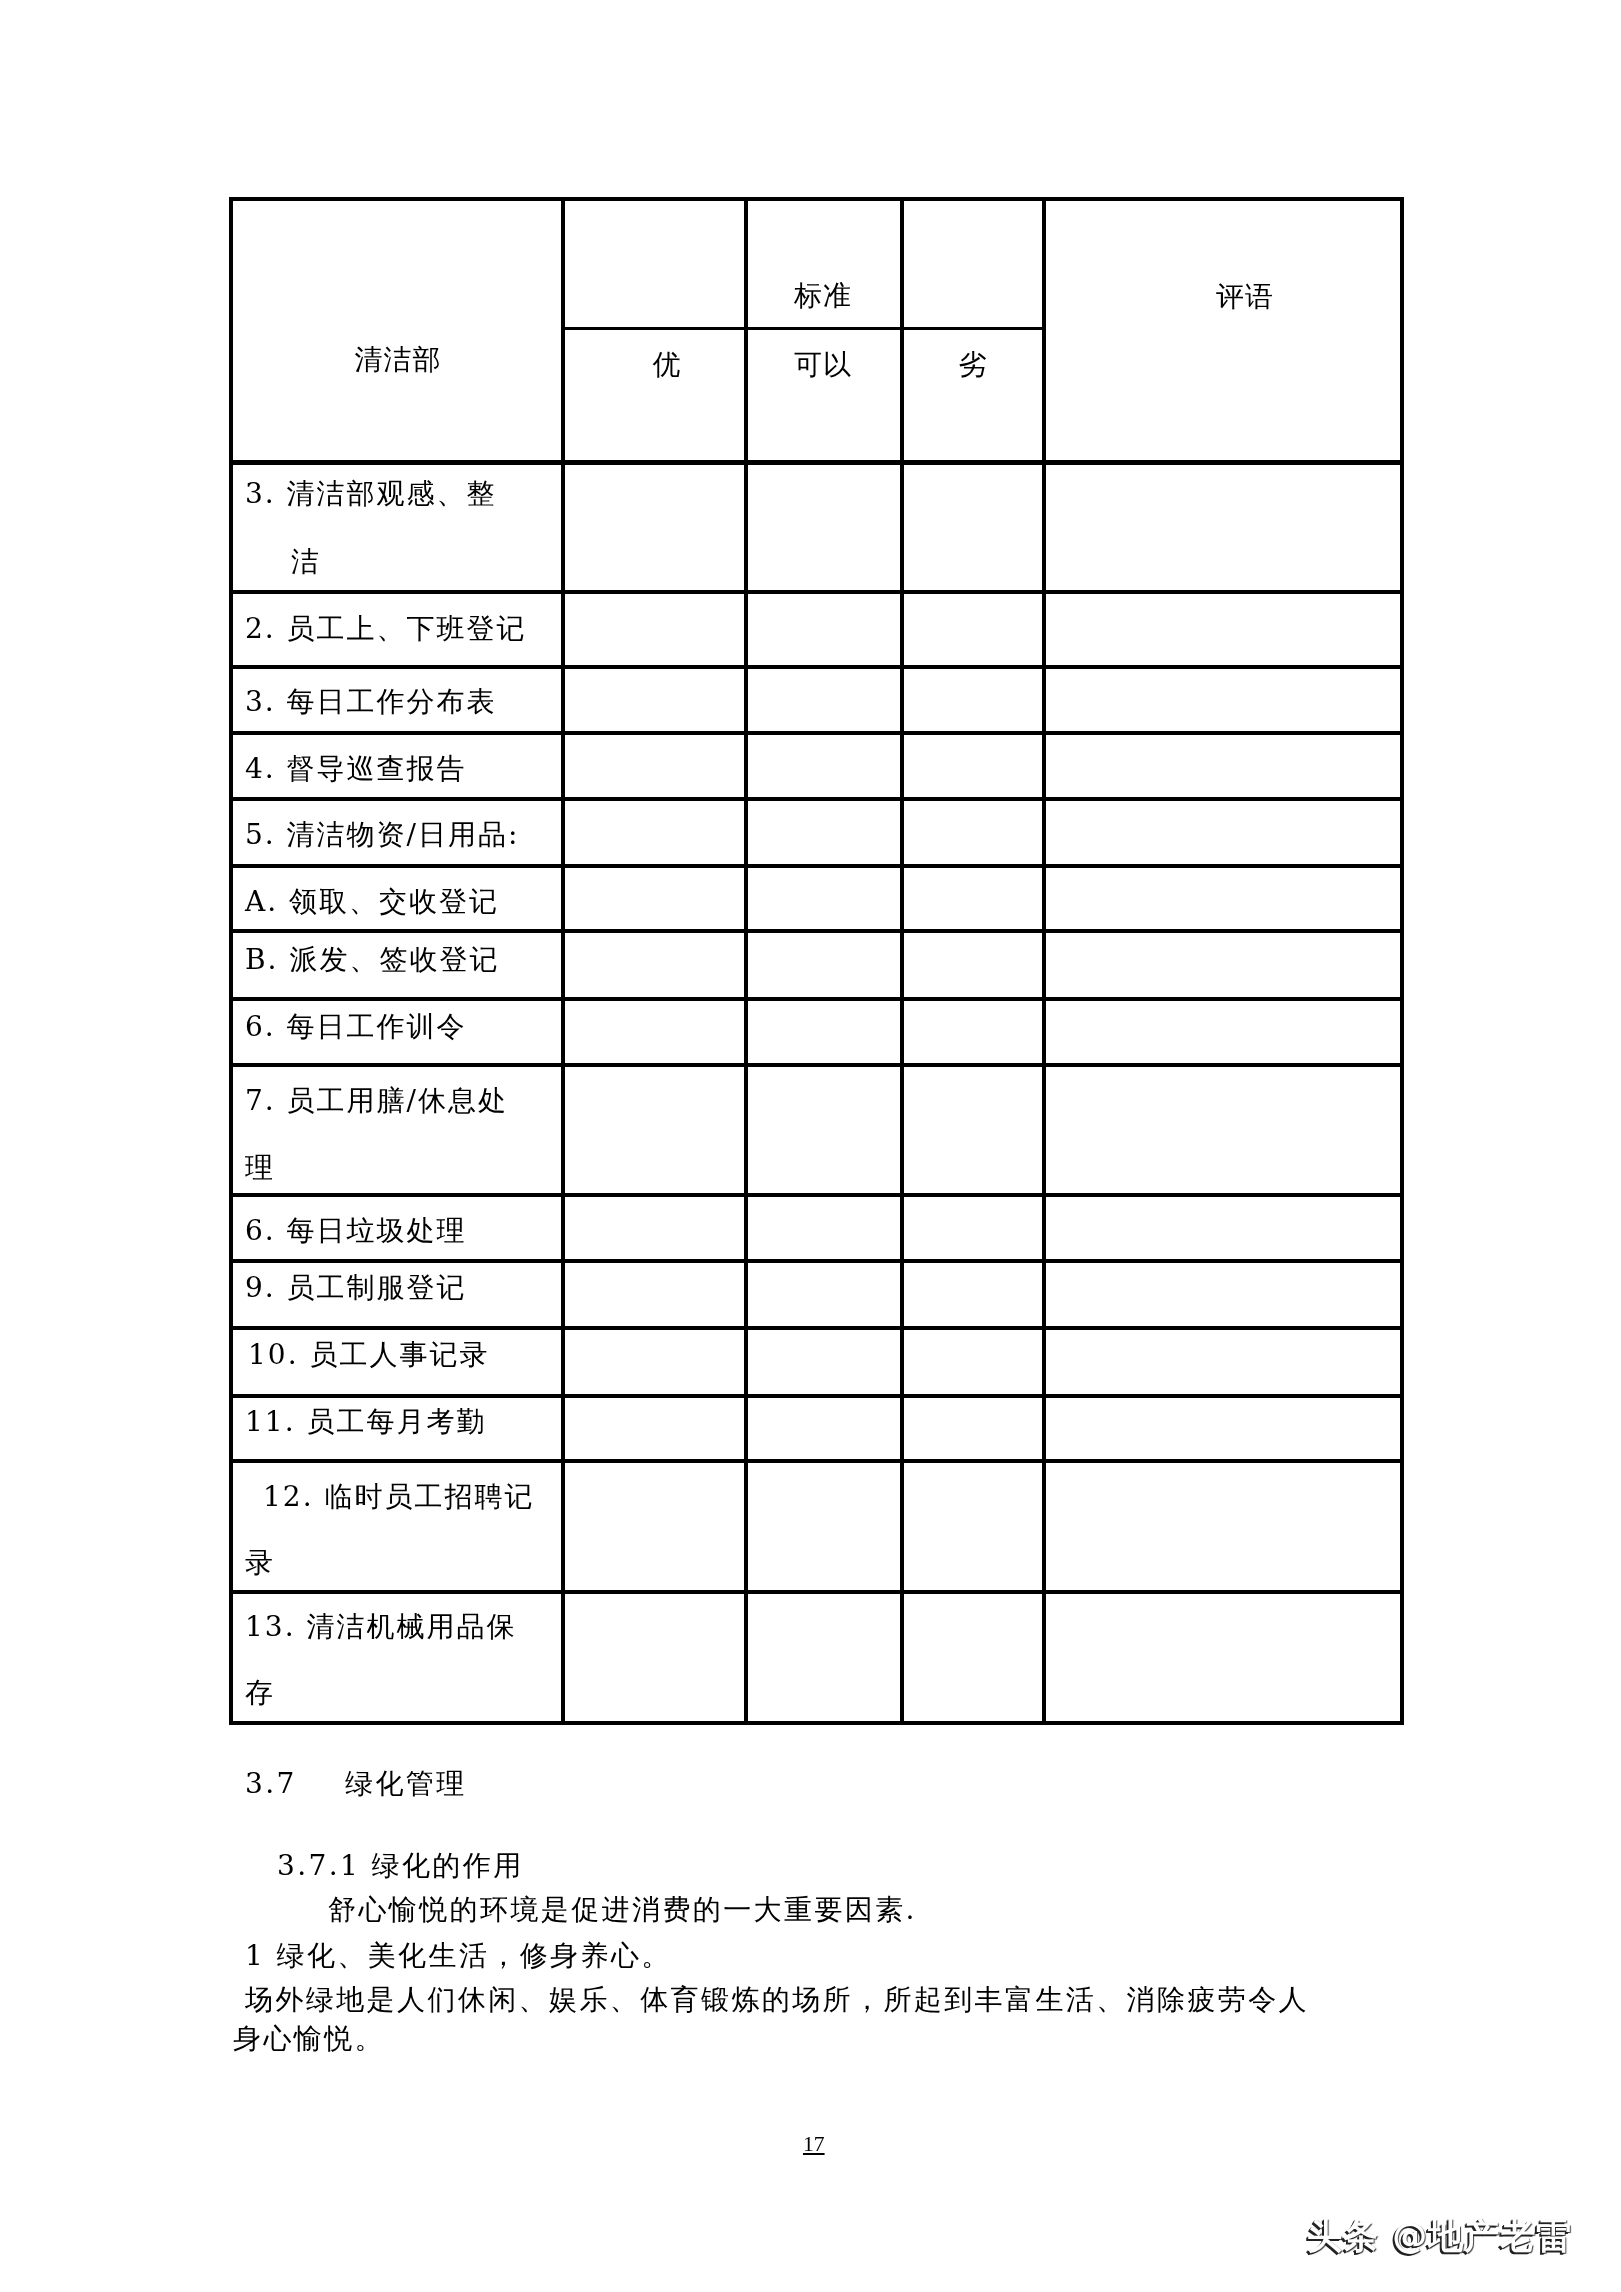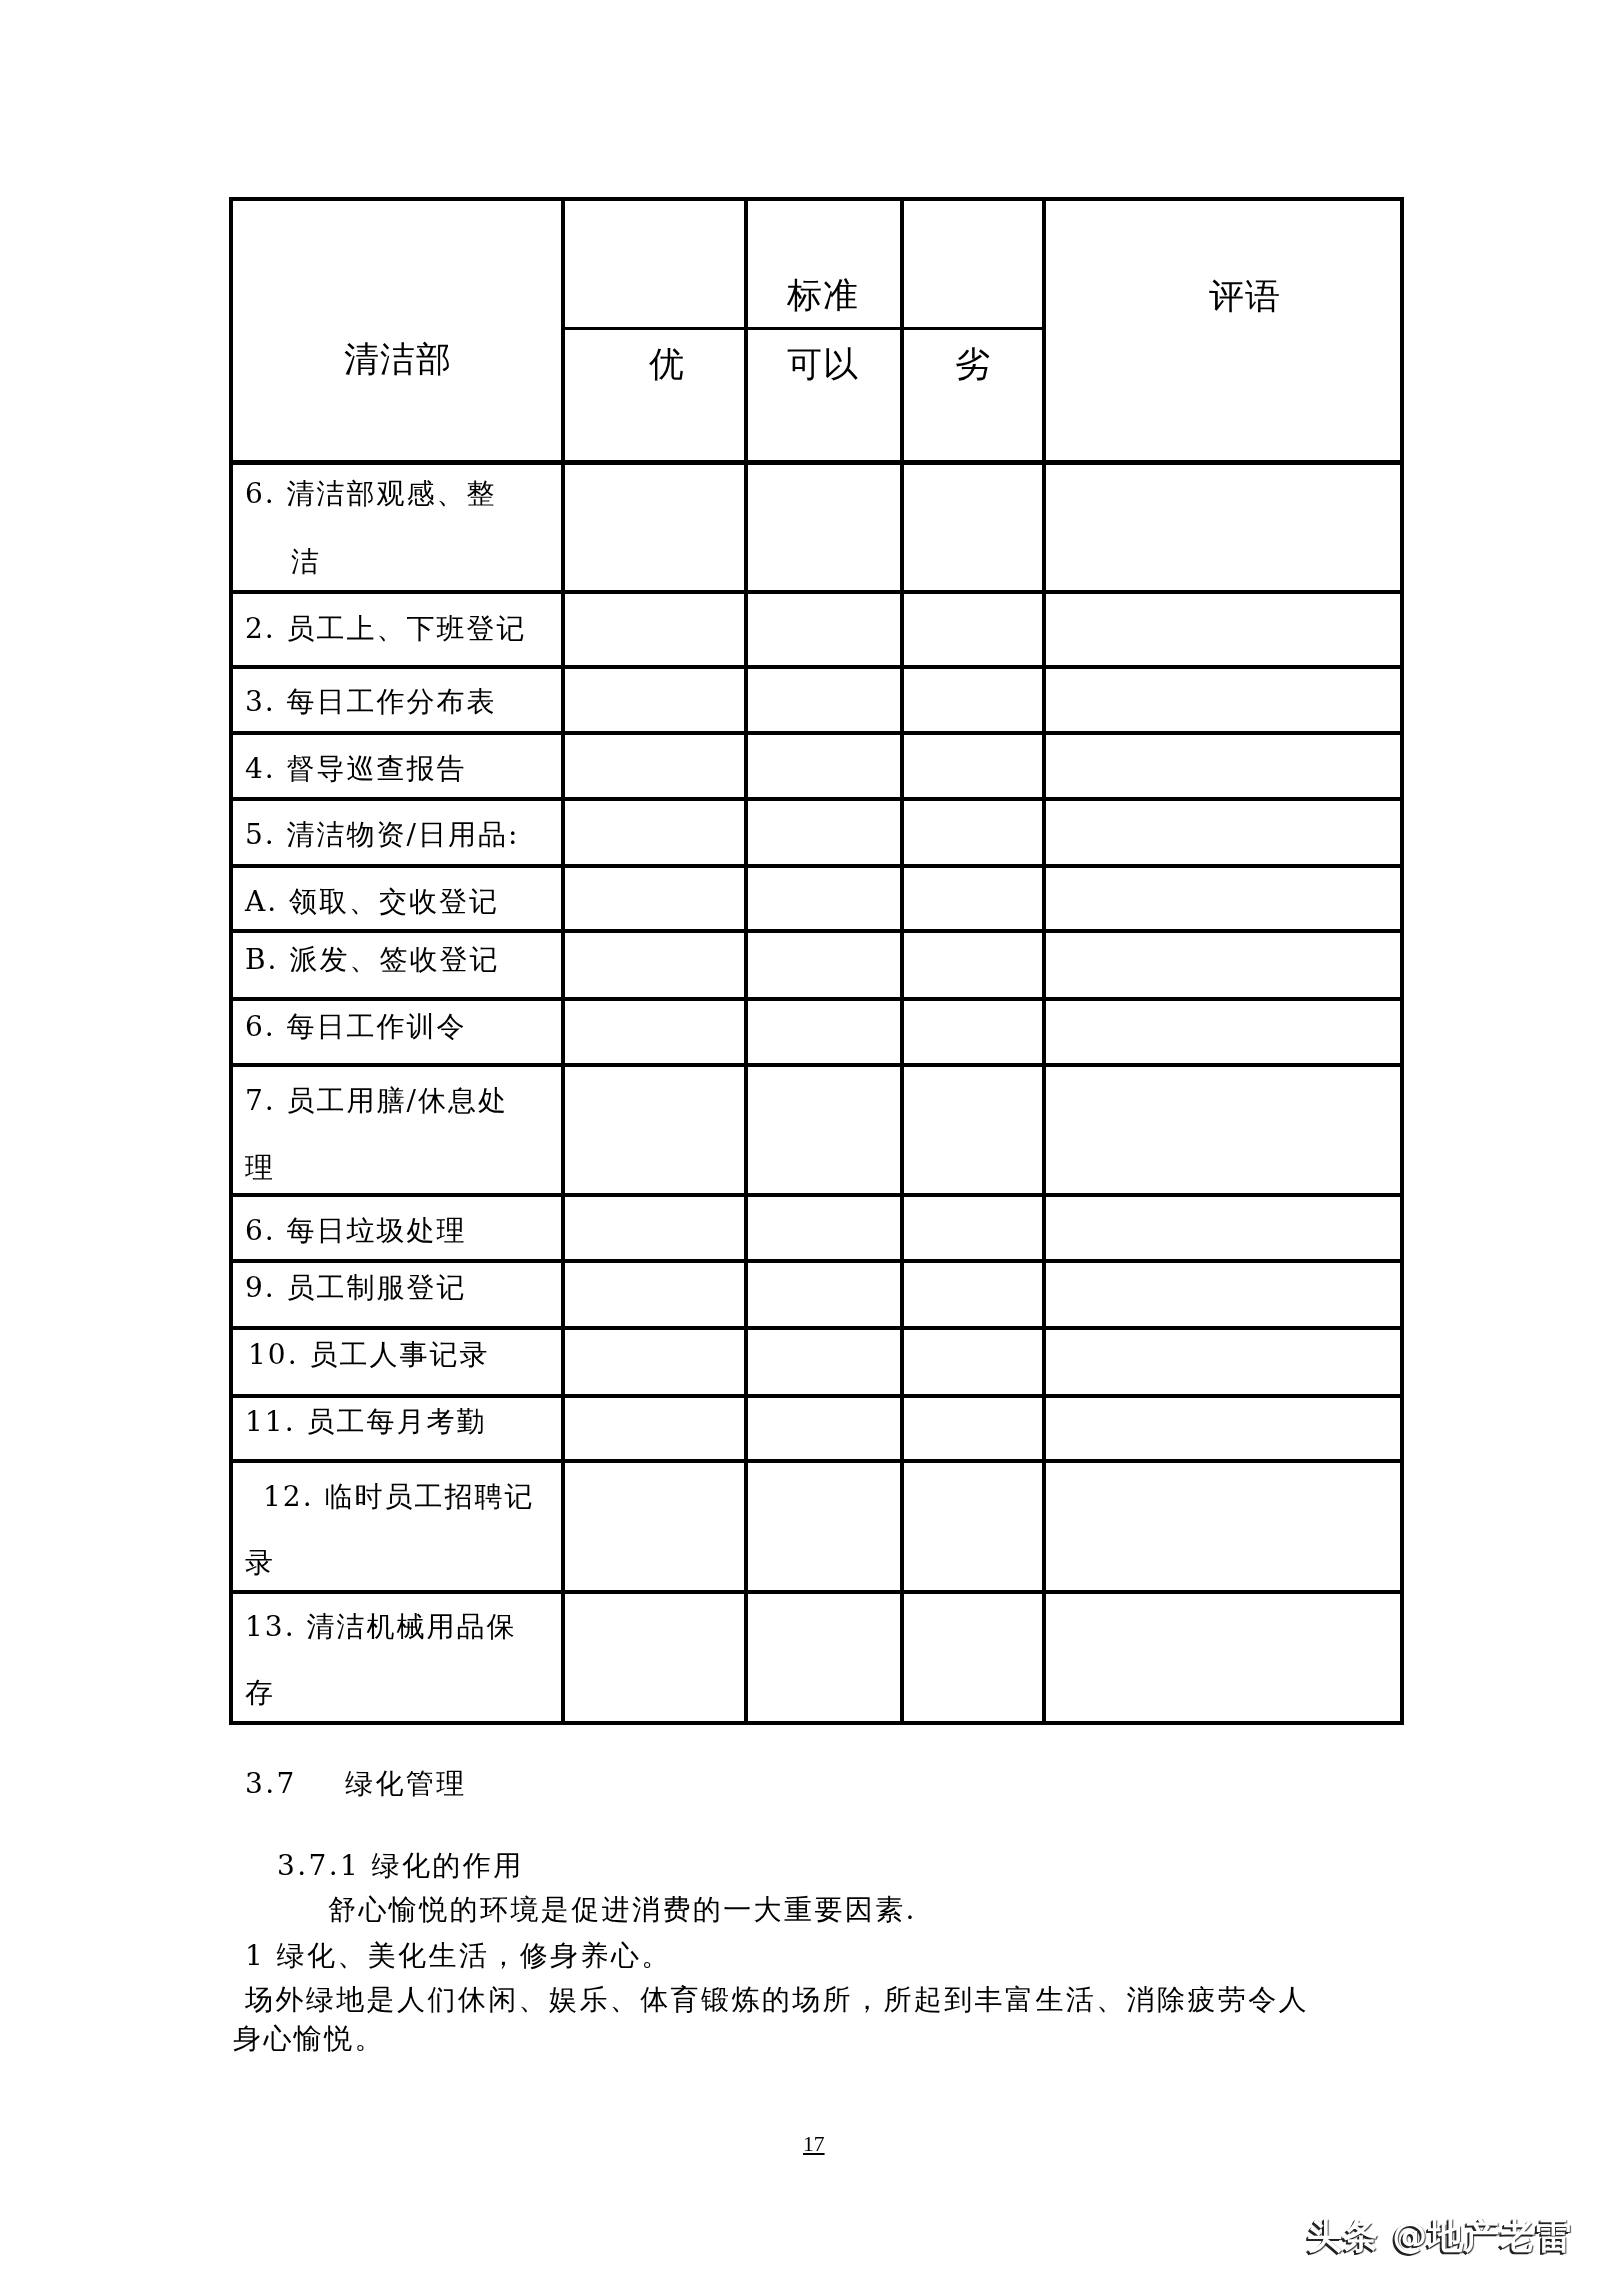--- a/index.html
+++ b/index.html
@@ -1,21 +1,21 @@
 <!DOCTYPE html>
 <html><head>
 <meta charset="utf-8">
 <style>
   html, body { margin: 0; padding: 0; background: #ffffff; }
   body { width: 1621px; height: 2293px; position: relative; overflow: hidden;
          font-family: "DejaVu Serif", "Liberation Serif", serif; color: #000; }
   .hl { position: absolute; background: #000; height: 3.9px; }
   .vl { position: absolute; background: #000; width: 3.9px; }
   .cell-text { position: absolute; font-size: 28px; letter-spacing: 2px; white-space: nowrap; line-height: 33px; }
-  .hdr-text { position: absolute; font-size: 35px; white-space: nowrap; line-height: 33px; transform: translateX(-50%); letter-spacing: 1px; }
+  .hdr-text { position: absolute; font-size: 28px; white-space: nowrap; line-height: 33px; transform: translateX(-50%); letter-spacing: 1px; }
   .body-line { position: absolute; font-size: 28px; letter-spacing: 2.4px; white-space: nowrap; line-height: 33px; }
   .pagenum { position: absolute; font-family: "Liberation Serif", serif; font-size: 21.6px; text-decoration: underline; }
   .watermark { position: absolute; font-family: "DejaVu Sans", sans-serif; font-size: 35px; font-weight: bold;
                color: #ffffff; letter-spacing: 1px;
                text-shadow: -2px 2px 0 #222, -1px 1px 0 #222, 1px 1px 1px #444; margin-left: 20px; }
 </style>
 </head>
 <body>
 
 <div>
@@ -49,21 +49,21 @@
   <div class="hl" style="left:229px; top:1459px; width:1174px;"></div>
   <div class="hl" style="left:229px; top:1590px; width:1174px;"></div>
 
   <span class="hdr-text" style="left:398px; top:343px;">清洁部</span>
   <span class="hdr-text" style="left:823px; top:279px;">标准</span>
   <span class="hdr-text" style="left:667px; top:348px;">优</span>
   <span class="hdr-text" style="left:823px; top:348px;">可以</span>
   <span class="hdr-text" style="left:973px; top:348px;">劣</span>
   <span class="hdr-text" style="left:1245px; top:280px;">评语</span>
 
-  <span class="cell-text" style="left:245px; top:477px;">6.  清洁部观感、整</span>
+  <span class="cell-text" style="left:245px; top:477px;">3.  清洁部观感、整</span>
   <span class="cell-text" style="left:291px; top:545px;">洁</span>
   <span class="cell-text" style="left:245px; top:612px;">2. 员工上、下班登记</span>
   <span class="cell-text" style="left:245px; top:685px;">3. 每日工作分布表</span>
   <span class="cell-text" style="left:245px; top:752px;">4. 督导巡查报告</span>
   <span class="cell-text" style="left:245px; top:818px;">5. 清洁物资/日用品:</span>
   <span class="cell-text" style="left:245px; top:885px;">A.  领取、交收登记</span>
   <span class="cell-text" style="left:245px; top:943px;">B.  派发、签收登记</span>
   <span class="cell-text" style="left:245px; top:1010px;">6. 每日工作训令</span>
   <span class="cell-text" style="left:245px; top:1084px;">7. 员工用膳/休息处</span>
   <span class="cell-text" style="left:245px; top:1151px;">理</span>

